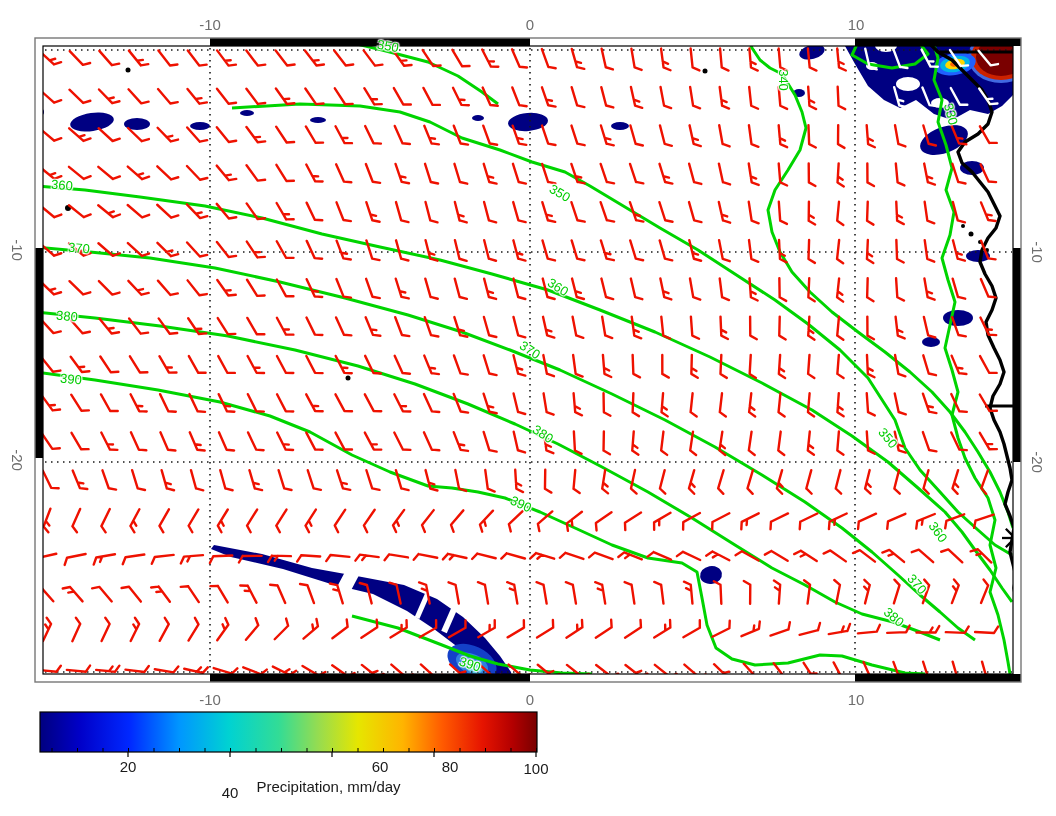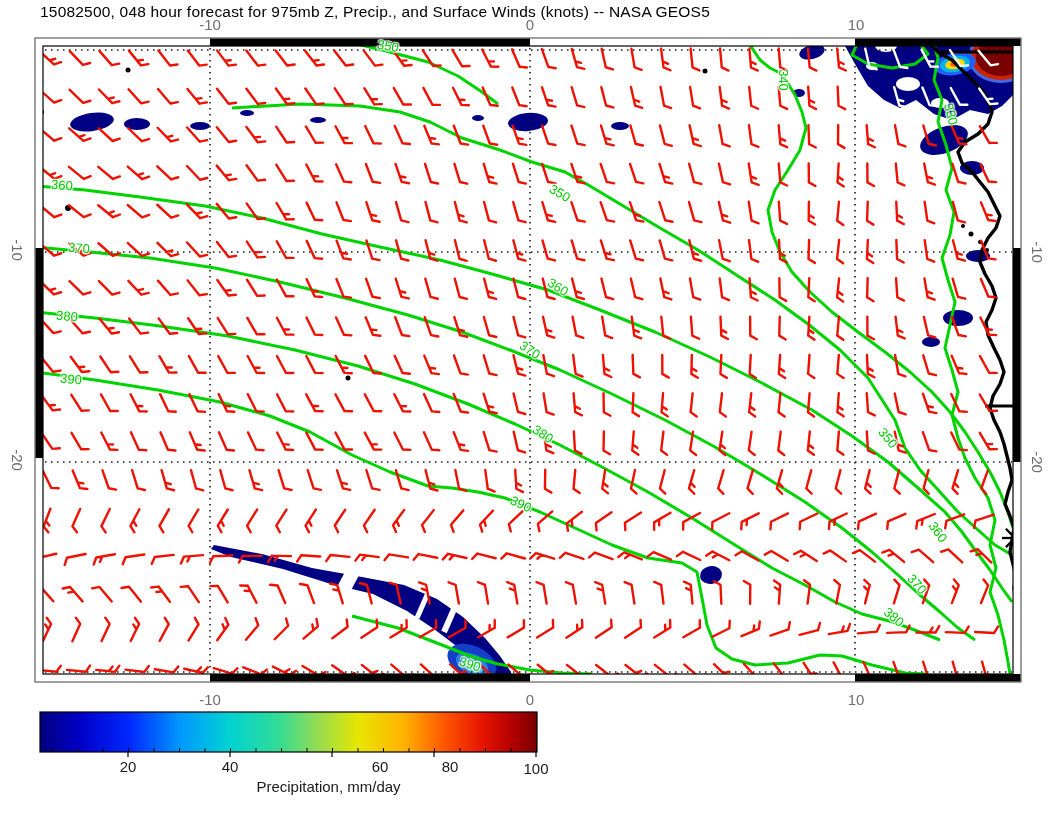--- a/index.html
+++ b/index.html
@@ -11,21 +11,20 @@
   .axis-label.vert{transform:translate(-50%,-50%) rotate(90deg);}
   .contour-label{position:absolute;font-size:13px;color:#00cc00;white-space:nowrap;
       text-shadow:0 0 2px #fff,1px 1px 1px #fff,-1px -1px 1px #fff,1px -1px 1px #fff,-1px 1px 1px #fff;}
   .cb-tick-label{position:absolute;font-size:15px;color:#1a1a1a;transform:translate(-50%,0);}
   .cb-caption{position:absolute;font-size:15px;color:#1a1a1a;transform:translate(-50%,0);}
 </style>
 </head>
 <body>
 
 <div id="stage">
-  <div class="title">15082500, 048 hour forecast for 975mb Z, Precip., and Surface Winds (knots) -- NASA GEOS5</div>
   <svg id="plot-svg" width="1056" height="816">
       <defs>
         <clipPath id="plotclip">
           <rect x="43" y="46" width="970" height="628"></rect>
         </clipPath>
         <linearGradient id="jet" x1="0" y1="0" x2="1" y2="0">
           <stop offset="0" stop-color="#00007f"></stop>
           <stop offset="0.08" stop-color="#0000c8"></stop>
           <stop offset="0.18" stop-color="#0028ff"></stop>
           <stop offset="0.28" stop-color="#0096ff"></stop>
@@ -743,19 +742,19 @@
       <div class="contour-label" style="left: 917px; top: 584px; transform: translate(-50%, -50%) rotate(48deg);">370</div>
       <div class="contour-label" style="left: 67px; top: 316px; transform: translate(-50%, -50%) rotate(5deg);">380</div>
       <div class="contour-label" style="left: 543px; top: 434px; transform: translate(-50%, -50%) rotate(33deg);">380</div>
       <div class="contour-label" style="left: 894px; top: 617px; transform: translate(-50%, -50%) rotate(40deg);">380</div>
       <div class="contour-label" style="left: 71px; top: 379px; transform: translate(-50%, -50%) rotate(5deg);">390</div>
       <div class="contour-label" style="left: 521px; top: 504px; transform: translate(-50%, -50%) rotate(25deg);">390</div>
       <div class="contour-label" style="left: 470px; top: 664px; transform: translate(-50%, -50%) rotate(18deg);">390</div>
       <div class="contour-label" style="left: 783px; top: 80px; transform: translate(-50%, -50%) rotate(90deg);">340</div>
       <div class="contour-label" style="left: 951px; top: 114px; transform: translate(-50%, -50%) rotate(75deg);">330</div>
       <div class="cb-tick-label" style="left: 128px; top: 758px;">20</div>
-      <div class="cb-tick-label" style="left: 230px; top: 758px;">40</div>
+      <div class="cb-tick-label" style="left: 230px; top: 784px;">40</div>
       <div class="cb-tick-label" style="left: 332px; top: 758px; margin-left: 48px;">60</div>
       <div class="cb-tick-label" style="left: 434px; top: 758px; margin-left: 16px;">80</div>
       <div class="cb-tick-label" style="left: 536px; top: 760px;">100</div>
       <div class="cb-caption" style="left: 288.5px; top: 778px; margin-left: 40px;">Precipitation, mm/day</div>
     </div>
 </div>
 
 </body></html>

